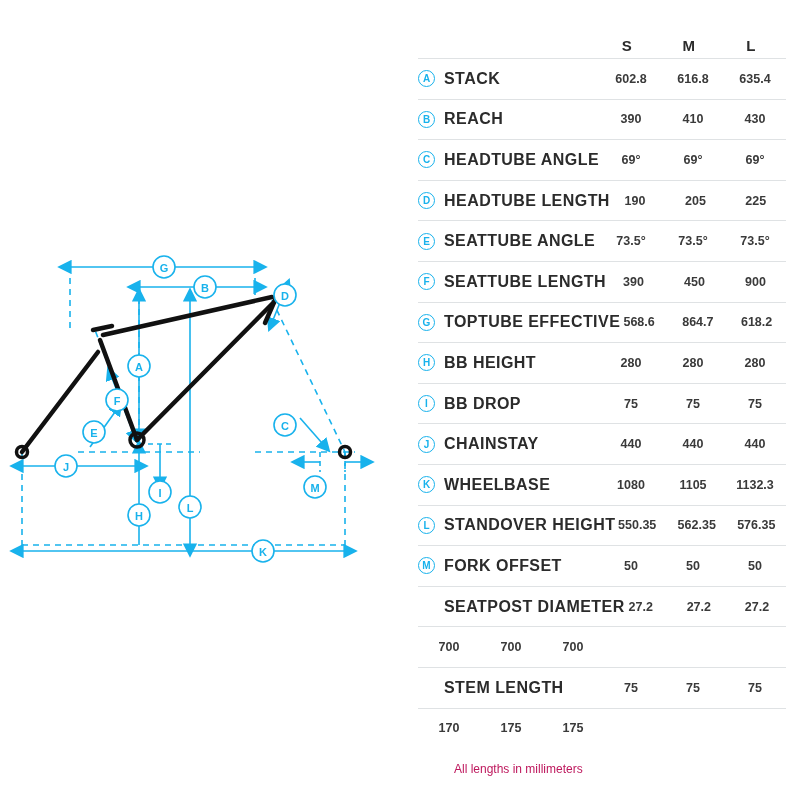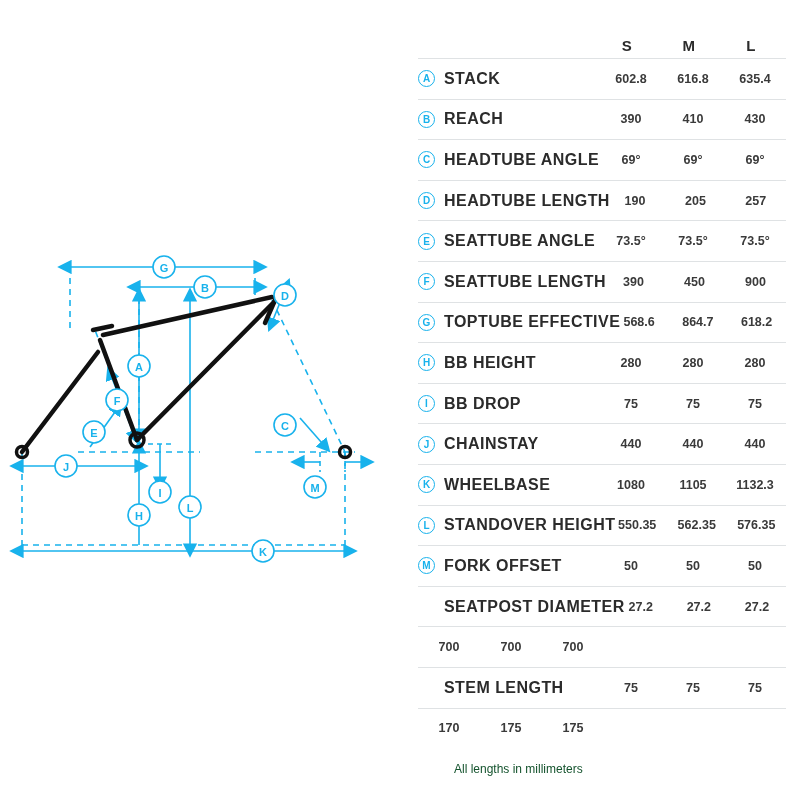--- a/index.html
+++ b/index.html
@@ -99,21 +99,21 @@
     width: 62px;
     text-align: center;
     font-size: 12.5px;
     color: #3a3a3a;
     font-weight: bold;
   }
   .footnote {
     margin-top: 14px;
     padding-left: 36px;
     font-size: 12px;
-    color: #14532d;
+    color: #be185d;
   }
 </style>
 </head>
 <body>
 
 <div class="page">
 
   <div class="diagram">
     <svg width="410" height="800" viewBox="0 0 410 800" xmlns="http://www.w3.org/2000/svg">
       <defs>
@@ -278,21 +278,21 @@
           <div class="val">69°</div>
           <div class="val">69°</div>
         </div>
         <div class="spec-row">
           <div class="label-col">
             <span class="letter">D</span>
             <span class="spec-name">HEADTUBE LENGTH</span>
           </div>
           <div class="val">190</div>
           <div class="val">205</div>
-          <div class="val">257</div>
+          <div class="val">225</div>
         </div>
         <div class="spec-row">
           <div class="label-col">
             <span class="letter">E</span>
             <span class="spec-name">SEATTUBE ANGLE</span>
           </div>
           <div class="val">73.5°</div>
           <div class="val">73.5°</div>
           <div class="val">73.5°</div>
         </div>

